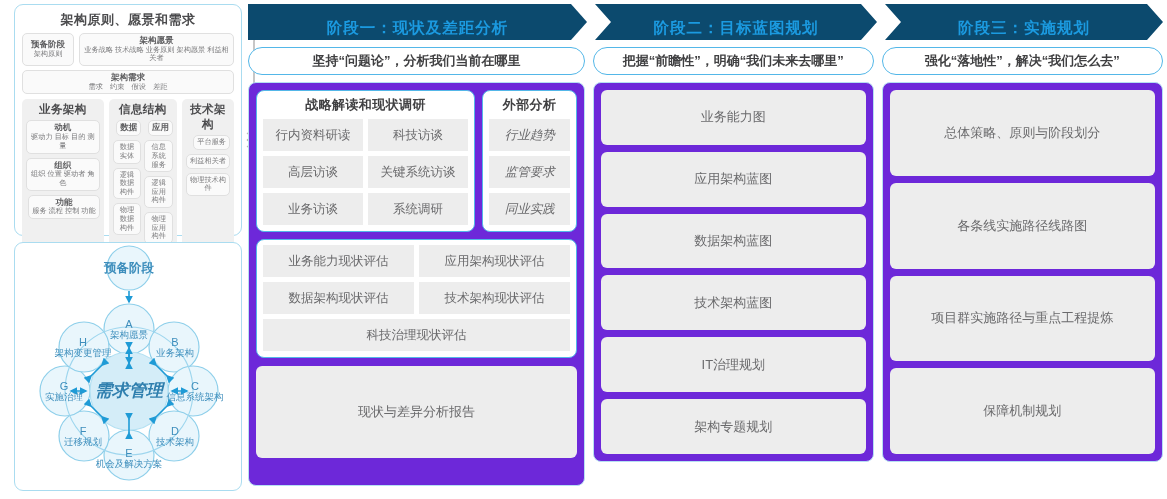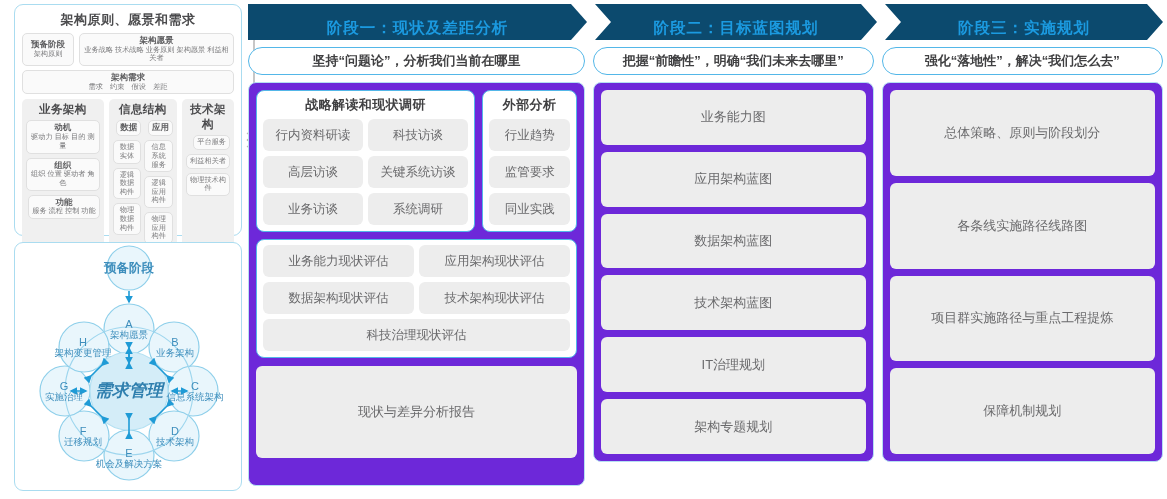--- a/index.html
+++ b/index.html
@@ -158,31 +158,31 @@
     border: 1.3px solid #53b7e8;
     border-radius: 8px;
     padding: 5px 6px 6px;
     background:#fff;
   }
   .card-title {
     text-align:center; font-weight:bold; font-size:13px;
     color:#404042; margin-bottom: 5px; letter-spacing:.4px;
   }
   .chip {
-    background:#ededed; border-radius:6px;
+    background:#ededed; border-radius:0;
     display:flex; align-items:center; justify-content:center;
     color:#6a6a6c; font-size:12.5px; text-align:center;
     padding: 16px 4px;
   }
   .p1-card-a { flex: 1; }
   .p1-card-b { width: 95px; }
   .grid2 { display:grid; grid-template-columns:1fr 1fr; gap:5px; }
   .grid1 { display:flex; flex-direction:column; gap:5px; }
   .p1-card-a .chip { height: 27px; }
-  .p1-card-b .chip { height: 27px; }
+  .p1-card-b .chip { height: 27px; font-style: italic; }
   .p1-mid { margin-top: 7px; }
   .p1-mid .chip { height: 32px; }
   .p1-mid .full { grid-column: 1 / -1; }
   .p1-report {
     margin-top: 8px; height: 92px;
     background:#ededed; border-radius:6px;
     display:flex; align-items:center; justify-content:center;
     color:#6a6a6c; font-size:13px;
   }
 

